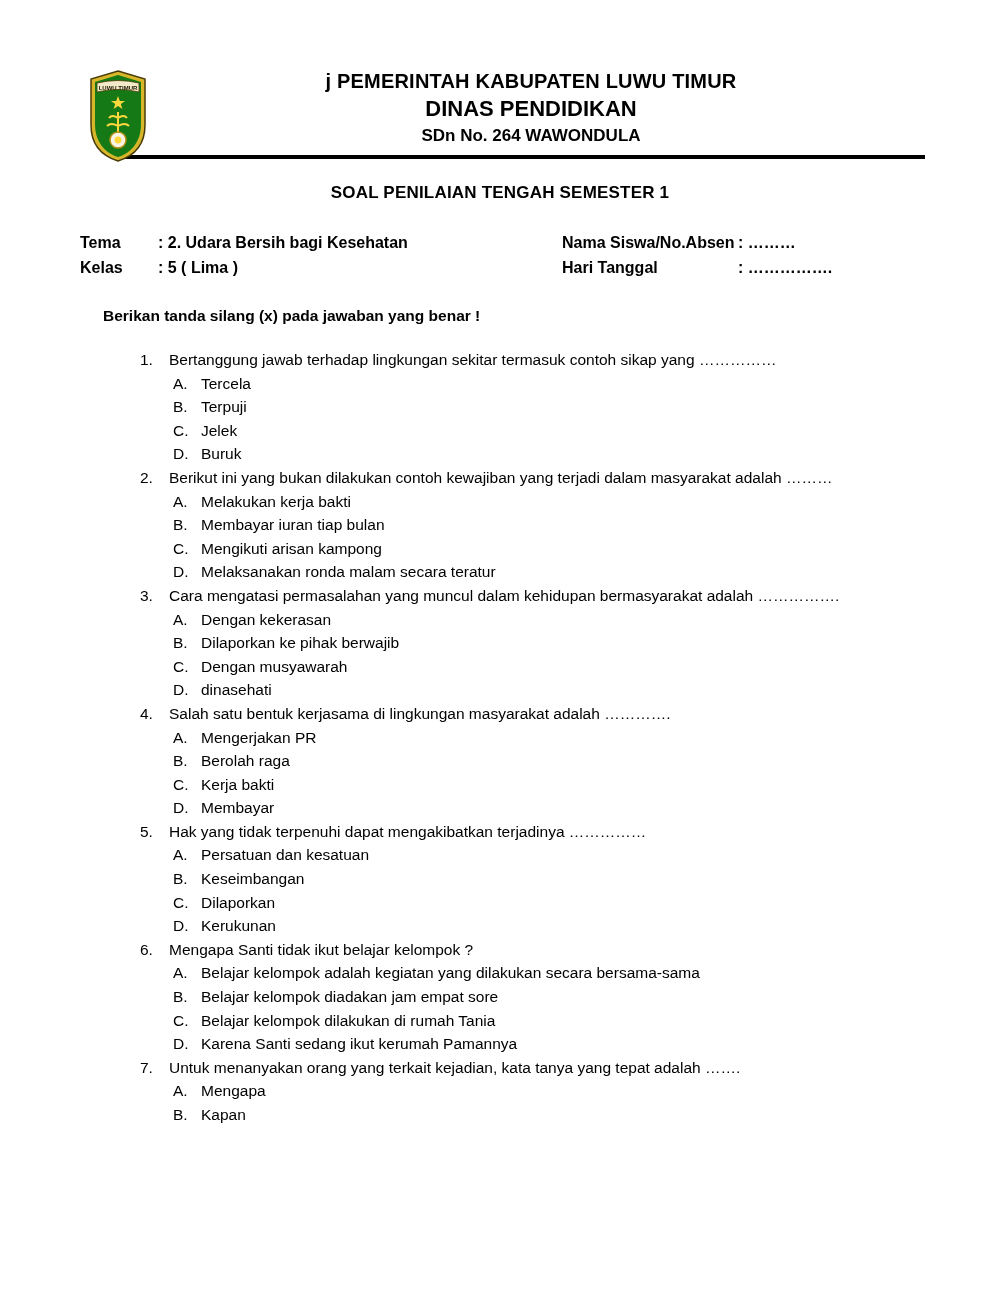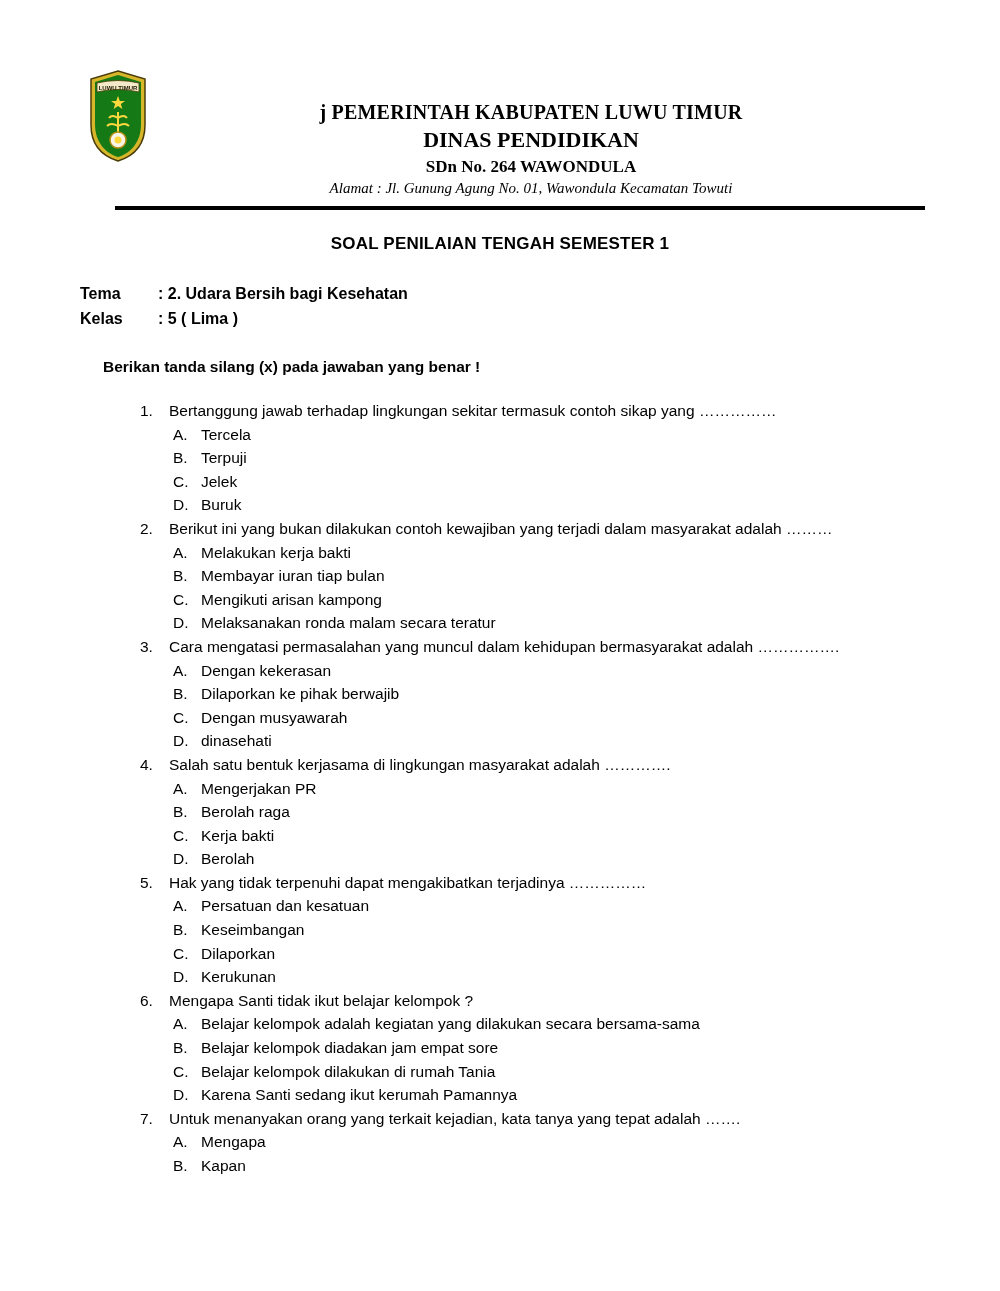--- a/index.html
+++ b/index.html
@@ -2,21 +2,21 @@
 <html><head>
 <meta charset="utf-8">
 <style>
   * { margin:0; padding:0; box-sizing:border-box; }
   html,body { background:#ffffff; }
   body { font-family:"Liberation Sans", sans-serif; color:#000; }
   .page { width:1000px; height:1291px; background:#fff; position:relative; overflow:hidden; }
 
   .logo { position:absolute; left:88px; top:70px; width:60px; height:92px; }
 
-  .header-text { padding-top:101px; margin-left:62px; text-align:center;font-family:Liberation Serif, serif; }
+  .header-text { padding-top:70px; margin-left:62px; text-align:center; }
   .h-line1 { font-size:20px; font-weight:bold; letter-spacing:0.2px; }
   .h-line2 { font-size:22px; font-weight:bold; margin-top:3px; }
   .h-line3 { font-size:17px; font-weight:bold; margin-top:4px; }
   .h-line4 { font-size:15px; font-style:italic; margin-top:3px; }
 
   .rule { height:4px; background:#000; margin:9px 75px 0 115px; }
 
   .doc-title { text-align:center; font-size:17px; font-weight:bold; margin-top:24px; letter-spacing:0.2px; }
 
   .meta { display:flex; margin:27px 80px 0 80px; font-weight:bold; font-size:16px; }
@@ -49,38 +49,47 @@
     <polygon points="30,26 31.8,31 37,31 32.8,34 34.4,39 30,36 25.6,39 27.2,34 23,31 28.2,31" fill="#ffd83d"></polygon>
     <path d="M30 42 L30 66 M30 48 Q24 44 21 48 M30 48 Q36 44 39 48 M30 56 Q23 52 19 56 M30 56 Q37 52 41 56" stroke="#ffd83d" stroke-width="2" fill="none"></path>
     <circle cx="30" cy="70" r="8" fill="#f8f4e6" stroke="#b08d12" stroke-width="1.5"></circle>
     <circle cx="30" cy="70" r="3.5" fill="#ffd83d"></circle>
   </svg>
 
   <div class="header-text">
     <div class="h-line1">j PEMERINTAH KABUPATEN LUWU TIMUR</div>
     <div class="h-line2">DINAS PENDIDIKAN</div>
     <div class="h-line3">SDn No. 264 WAWONDULA</div>
-    <div class="h-line4">Alamat : Jl. Gunung Agung No. 01, Wawondula Kecamatan Towuti</div>
   </div>
 
   <div class="rule"></div>
 
   <div class="doc-title">SOAL PENILAIAN TENGAH SEMESTER 1</div>
 
   <div class="meta">
     <div class="meta-col">
       <div class="meta-row">
         <span class="meta-label-left">Tema</span>
         <span>: 2. Udara Bersih bagi Kesehatan</span>
       </div>
       <div class="meta-row">
         <span class="meta-label-left">Kelas</span>
         <span>: 5 ( Lima )</span>
       </div>
     </div>
+    <div class="meta-col meta-right">
+      <div class="meta-row">
+        <span class="meta-label-right">Nama Siswa/No.Absen</span>
+        <span>: ………</span>
+      </div>
+      <div class="meta-row">
+        <span class="meta-label-right">Hari Tanggal</span>
+        <span>:  …………….</span>
+      </div>
+    </div>
   </div>
 
   <div class="instruction">Berikan tanda silang (x) pada jawaban yang benar !</div>
 
   <div class="questions">
       <div class="question">
         <div class="q-num">1.</div>
         <div class="q-body">
           <div class="q-line">Bertanggung jawab terhadap lingkungan sekitar termasuk contoh sikap yang ……………</div>
           <div class="option">
@@ -156,21 +165,21 @@
           <div class="option">
             <div class="opt-letter">B.</div>
             <div class="opt-text">Berolah raga</div>
           </div>
           <div class="option">
             <div class="opt-letter">C.</div>
             <div class="opt-text">Kerja bakti</div>
           </div>
           <div class="option">
             <div class="opt-letter">D.</div>
-            <div class="opt-text">Berolah</div>
+            <div class="opt-text">Membayar</div>
           </div>
         </div>
       </div>
       <div class="question">
         <div class="q-num">5.</div>
         <div class="q-body">
           <div class="q-line">Hak yang tidak terpenuhi dapat mengakibatkan terjadinya ……………</div>
           <div class="option">
             <div class="opt-letter">A.</div>
             <div class="opt-text">Persatuan dan kesatuan</div>

